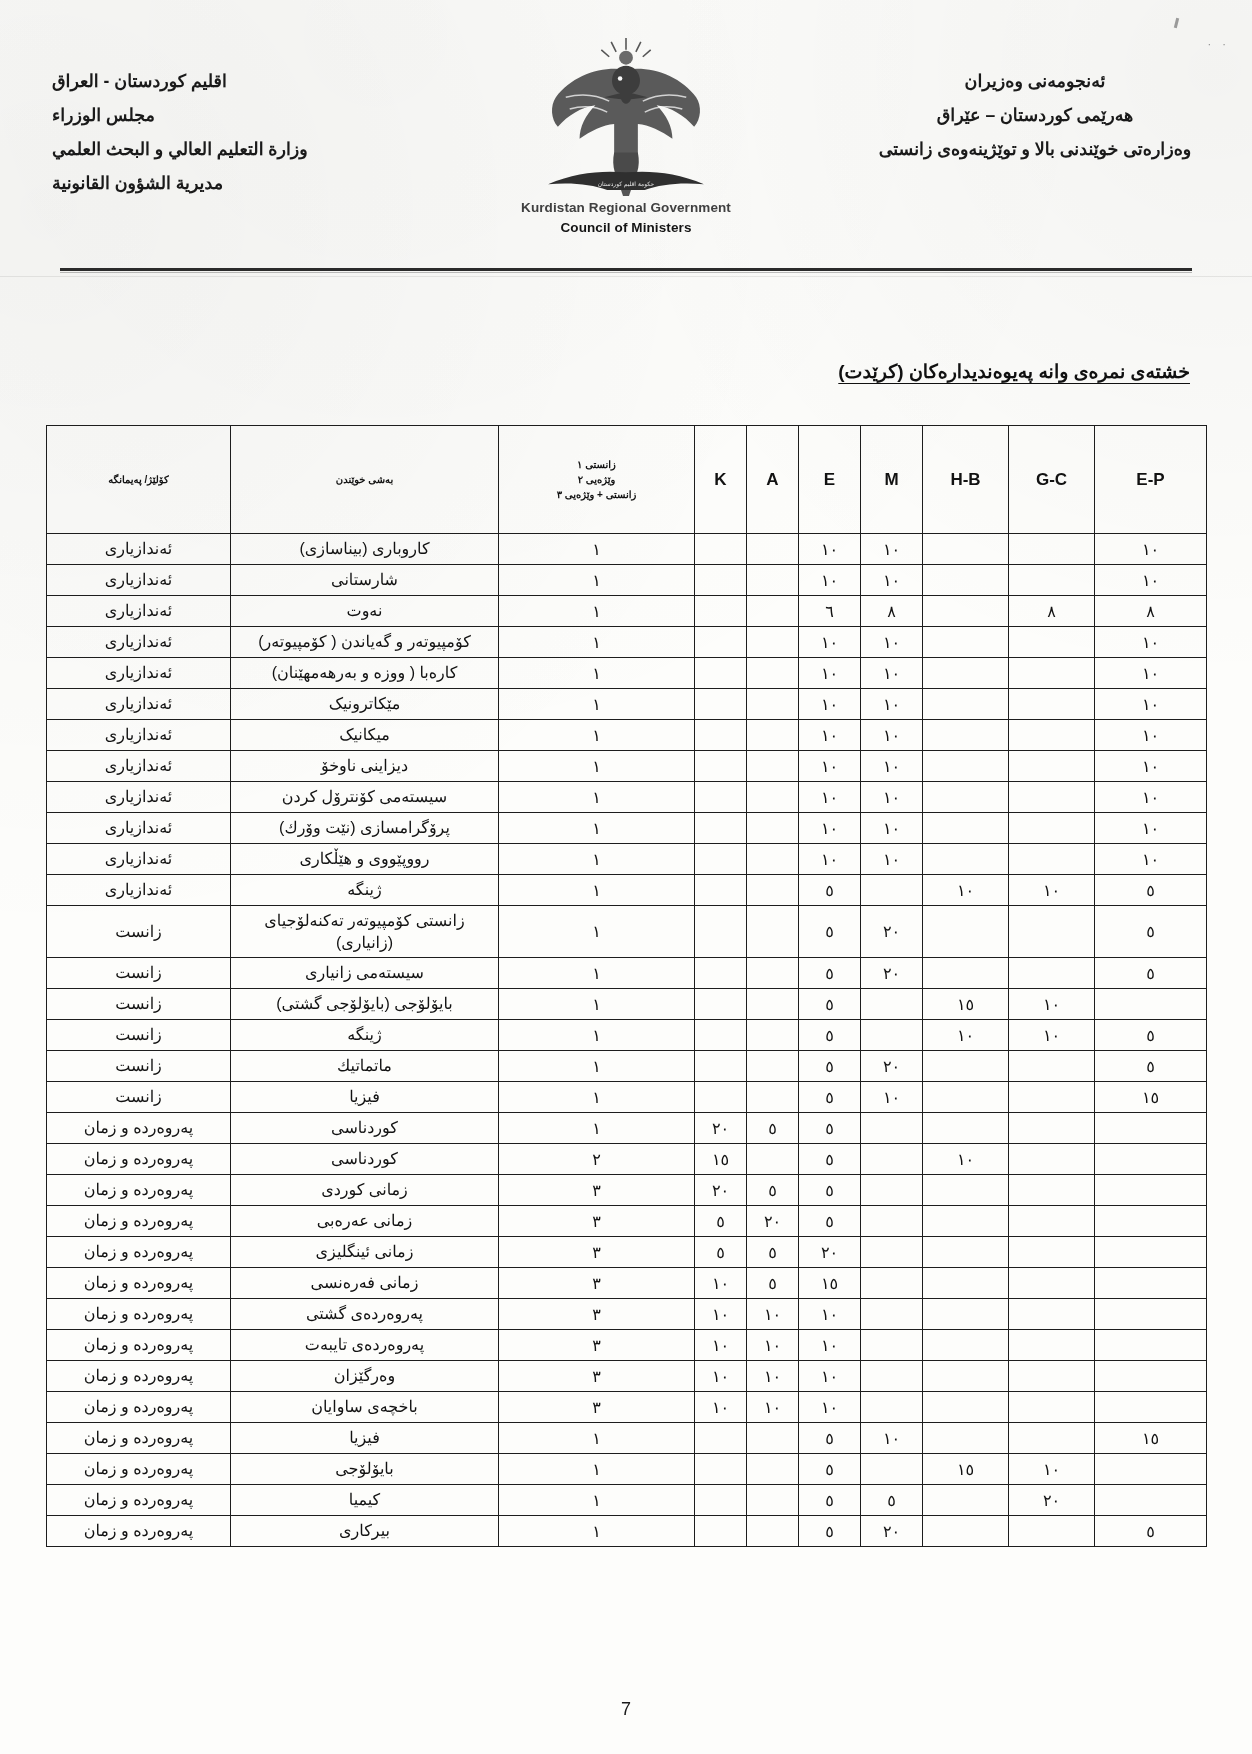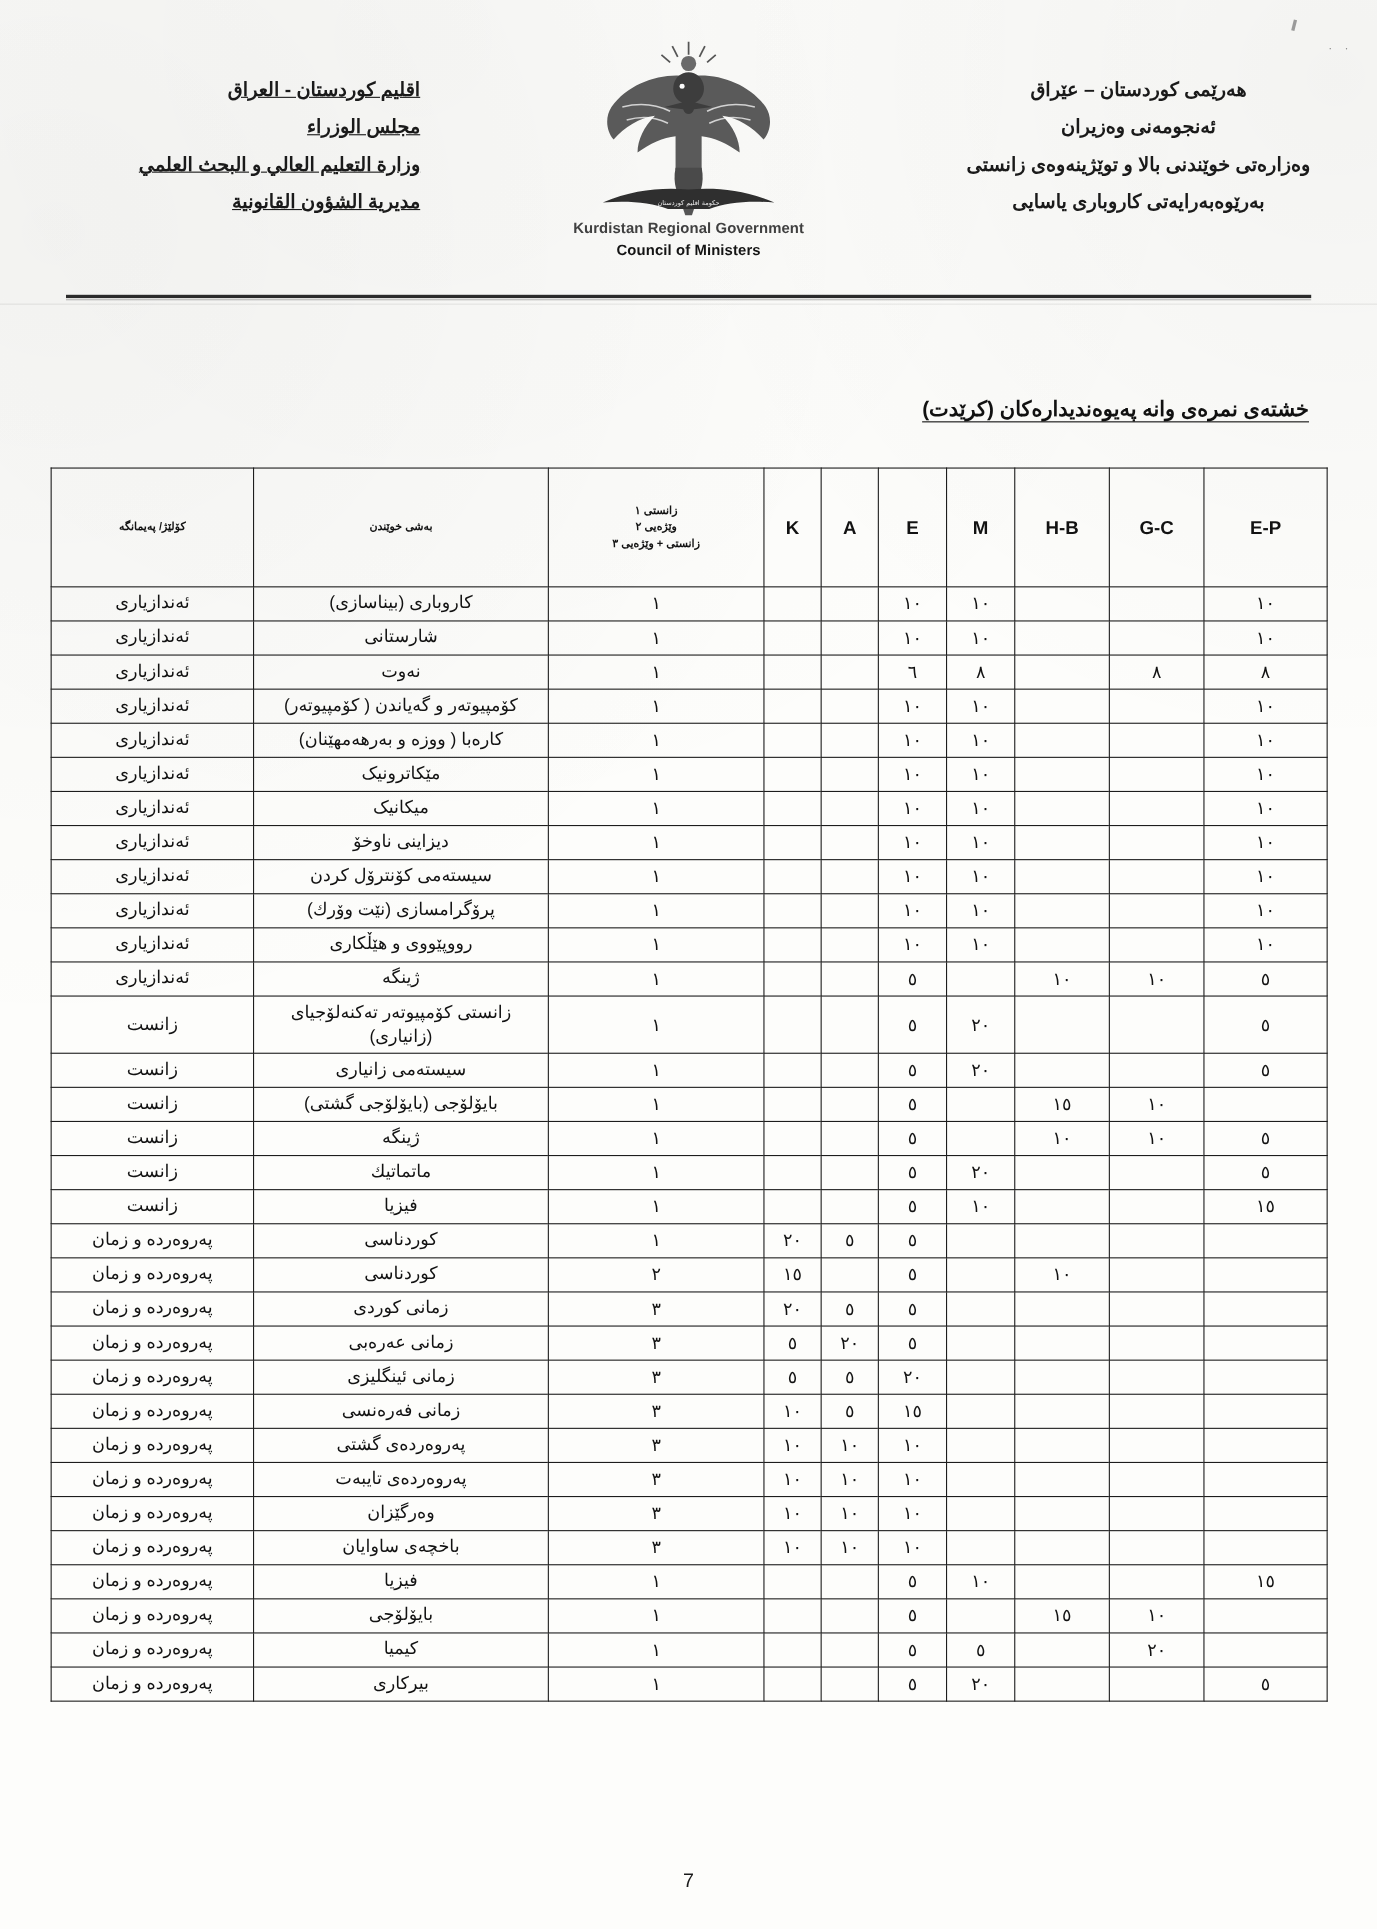--- a/index.html
+++ b/index.html
@@ -51,21 +51,21 @@
   .head-col {
     width: 330px;
     direction: rtl;
     text-align: center;
     font-size: 17.5px;
     line-height: 1.95;
     font-weight: 700;
     color: #1a1a1a;
     padding-top: 28px;
   }
-  .head-col.left { text-align: right; text-decoration: underline; }
+  .head-col.left { text-align: left; }
   .head-col.right { text-align: center; }
   .head-col div { white-space: nowrap; }
 
   .emblem-wrap {
     width: 300px;
     text-align: center;
     position: relative;
   }
   .emblem {
     width: 168px;
@@ -246,24 +246,23 @@
           </g>
         </svg>
       </div>
       <div class="emblem-en">
         <div class="faded">Kurdistan Regional Government</div>
         <div>Council of Ministers</div>
       </div>
     </div>
 
     <div class="head-col right">
+      <div>ئەنجومەنی وەزیران</div>
       <div>هەرێمی کوردستان – عێراق</div>
-      <div>ئەنجومەنی وەزیران</div>
       <div>وەزارەتی خوێندنی بالا و توێژینەوەی زانستی</div>
-      <div>بەرێوەبەرایەتی کاروباری یاسایی</div>
     </div>
   </div>
 
   <div class="rule"></div>
 
   <div class="doc-title">خشتەی نمرەی وانە پەیوەندیدارەکان  (کرێدت)</div>
 
   <div class="table-wrap">
     <table>
       <colgroup>

